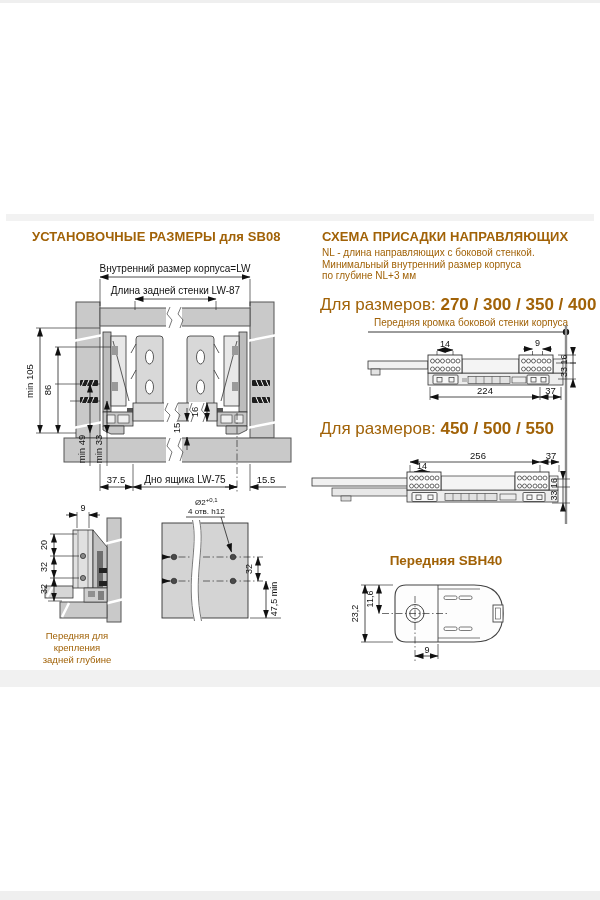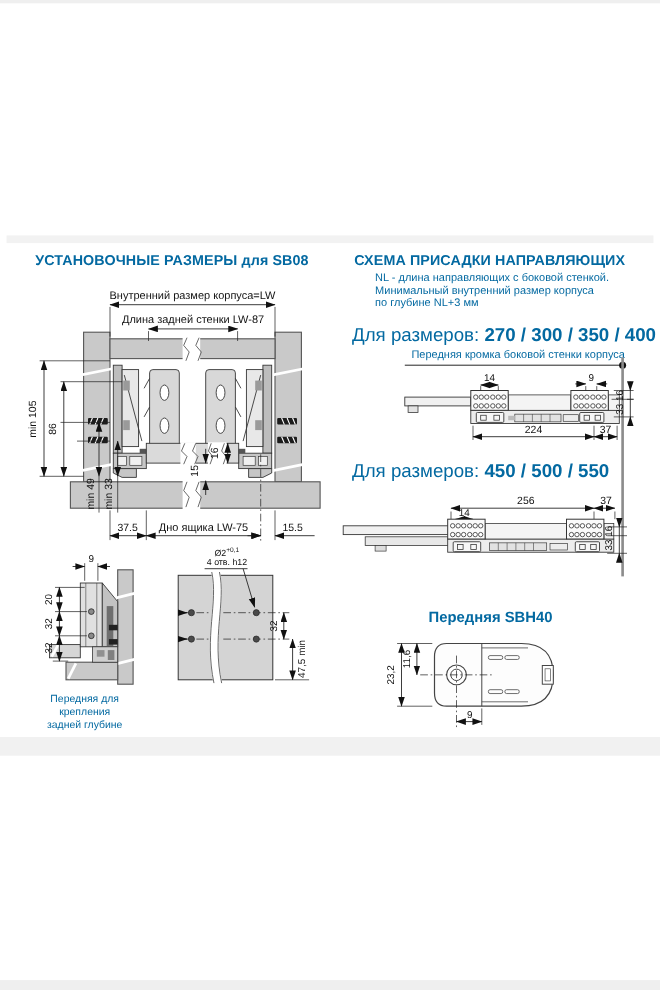--- a/index.html
+++ b/index.html
@@ -1,21 +1,21 @@
 <!DOCTYPE html>
 <html><head>
 <meta charset="utf-8">
 <style>
   html,body{margin:0;padding:0;background:#fff;}
   #page{position:relative;width:600px;height:900px;background:#ffffff;overflow:hidden;
-        font-family:"Liberation Sans",sans-serif;color:#0369a1;}
+        font-family:"Liberation Sans",sans-serif;color:#a16207;}
   .band{position:absolute;background:#efefef;}
   .abs{position:absolute;}
   .sec-title{font-weight:bold;font-size:13px;white-space:nowrap;letter-spacing:0.1px;}
-  .desc{font-size:10px;line-height:11.5px;white-space:nowrap;margin-left:19px;}
+  .desc{font-size:10px;line-height:11.5px;white-space:nowrap;}
   .sizes{font-size:17px;white-space:nowrap;}
   .sizes b{font-weight:bold;}
   .lbl10{font-size:10px;white-space:nowrap;}
   .caption{font-size:9.5px;line-height:12px;text-align:center;}
   .holder-title{font-weight:bold;font-size:13.5px;text-align:center;width:210px;}
   svg{position:absolute;overflow:visible;}
   svg text{font-family:"Liberation Sans",sans-serif;font-size:9.5px;fill:#111;}
   svg text.t10{font-size:10px;}
   svg text.t9{font-size:9px;}
   svg text.t8{font-size:8px;}

